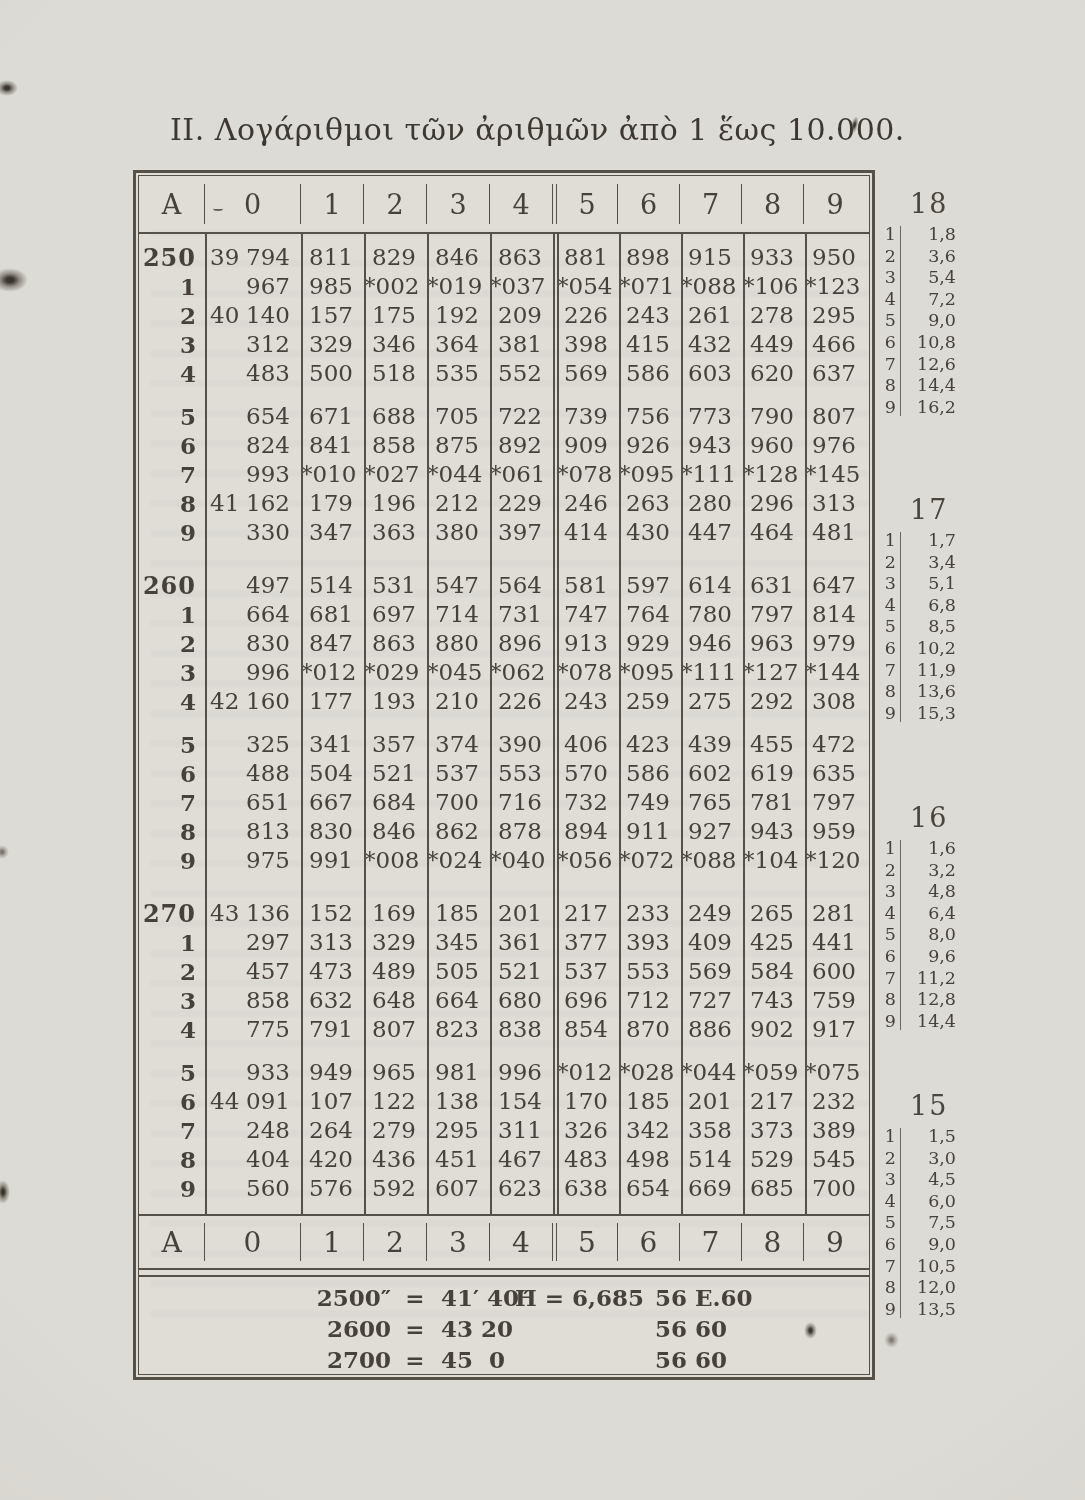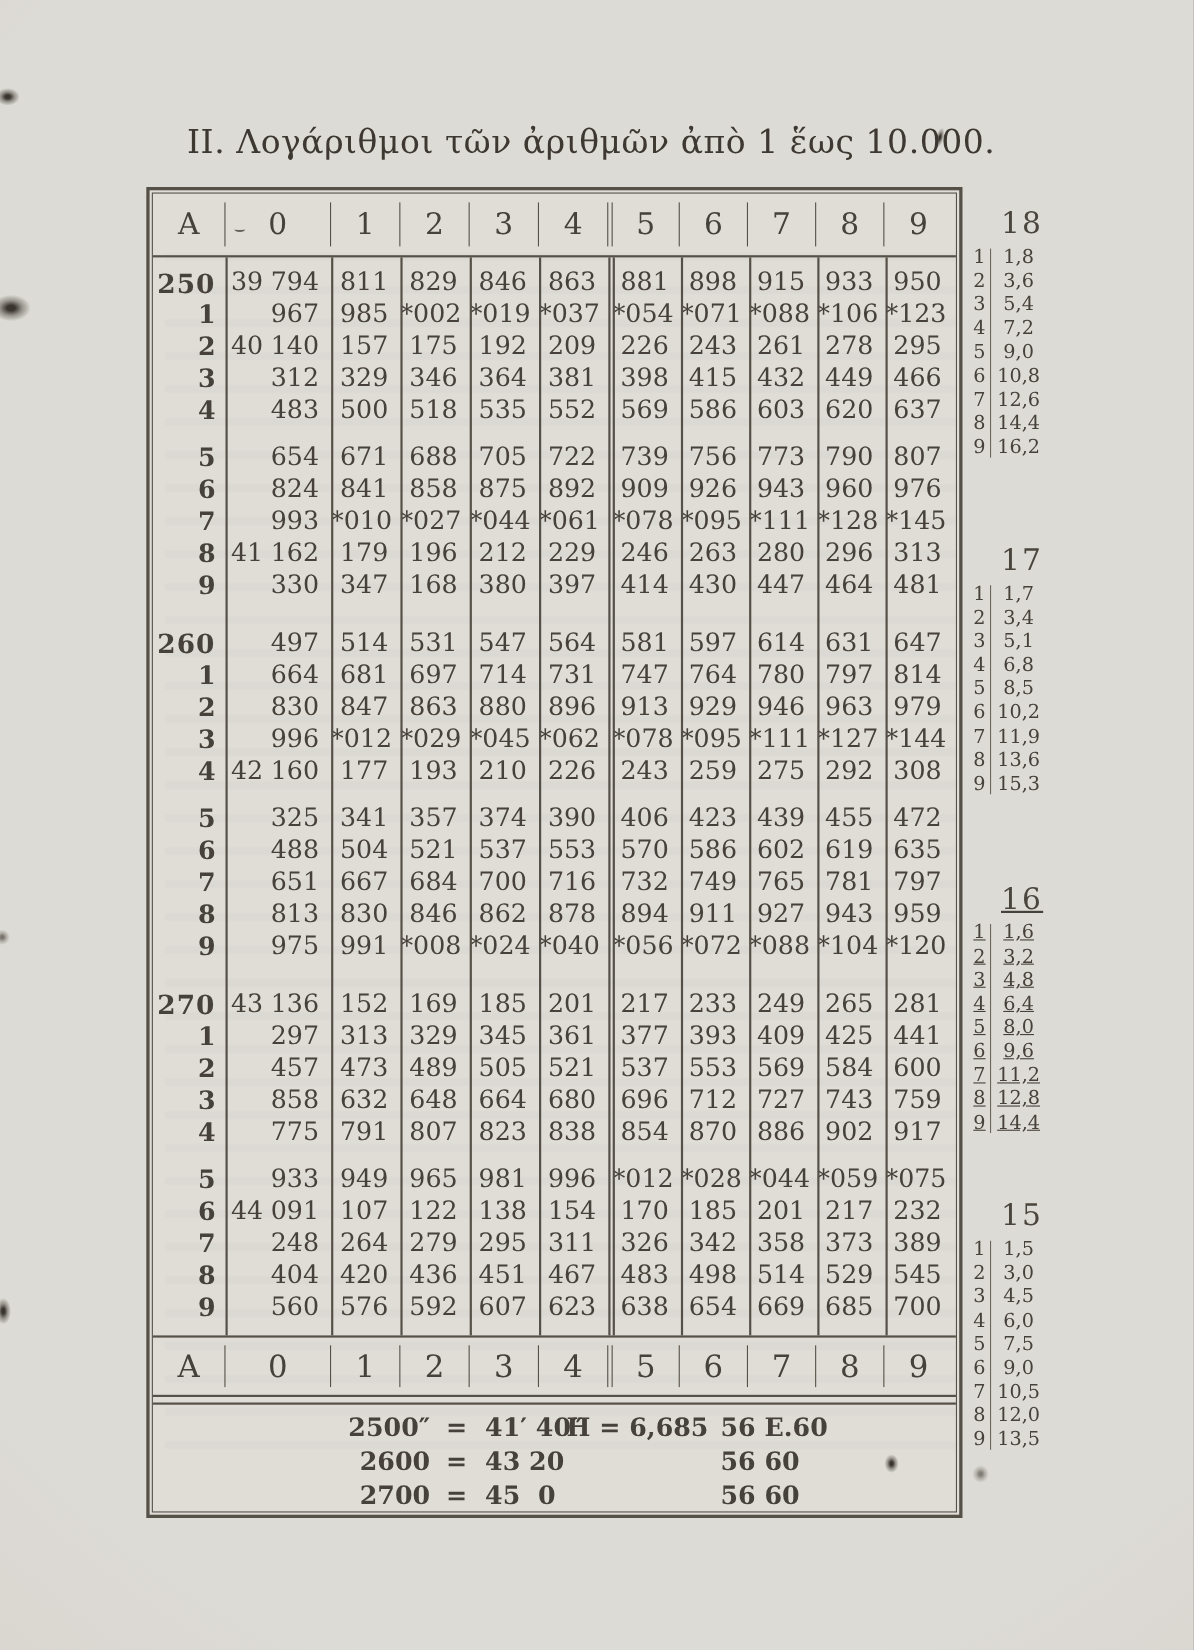--- a/index.html
+++ b/index.html
@@ -70,21 +70,21 @@
   .nh{left:376px;width:135px;text-align:left;}
   .nc1{left:506px;width:42px;text-align:right;}
   .nc2{left:556px;width:70px;text-align:left;}
   
   .stable{position:absolute;left:876px;width:104px;}
   .sthead{padding-left:34px;font-size:27px;letter-spacing:2px;color:#4a453d;height:30px;}
   .strows{position:relative;margin-top:6px;}
   .strows:before{content:"";position:absolute;left:24px;top:2px;bottom:2px;width:1px;background:rgba(80,74,64,0.8);}
   .strow{display:flex;height:21.6px;line-height:21.6px;font-size:17.5px;}
   .stn{width:20px;text-align:right;padding-right:0;}
-  .stv{width:60px;text-align:center;}
+  .stv{width:60px;text-align:right;}
   
   .speck{position:absolute;border-radius:50%;
     background:radial-gradient(closest-side,#3a352d 20%,rgba(58,53,45,0.45) 55%,rgba(58,53,45,0) 100%);}
 </style>
 </head>
 <body>
 
 <div class="page">
   <div class="ghost"></div>
 
@@ -244,21 +244,21 @@
               <div class="cell col-n5 c5m">246</div>
               <div class="cell col-n5">263</div>
               <div class="cell col-n5">280</div>
               <div class="cell col-n5">296</div>
               <div class="cell col-n5">313</div>
             </div>
             <div class="trow">
               <div class="cell col-a a-label">9</div>
               <div class="cell col-0 c0"><span>330</span></div>
               <div class="cell col-n">347</div>
-              <div class="cell col-n">168</div>
+              <div class="cell col-n">363</div>
               <div class="cell col-n">380</div>
               <div class="cell col-n">397</div>
               <div class="cell col-n5 c5m">414</div>
               <div class="cell col-n5">430</div>
               <div class="cell col-n5">447</div>
               <div class="cell col-n5">464</div>
               <div class="cell col-n5">481</div>
             </div>
           </div>
           <div class="block">
@@ -678,21 +678,21 @@
           <div class="strow">
             <span class="stn">8</span>
             <span class="stv">13,6</span>
           </div>
           <div class="strow">
             <span class="stn">9</span>
             <span class="stv">15,3</span>
           </div>
         </div>
       </div>
-      <div class="stable" style="top: 802px; text-decoration: underline;">
+      <div class="stable" style="top: 802px;">
         <div class="sthead">16</div>
         <div class="strows">
           <div class="strow">
             <span class="stn">1</span>
             <span class="stv">1,6</span>
           </div>
           <div class="strow">
             <span class="stn">2</span>
             <span class="stv">3,2</span>
           </div>

